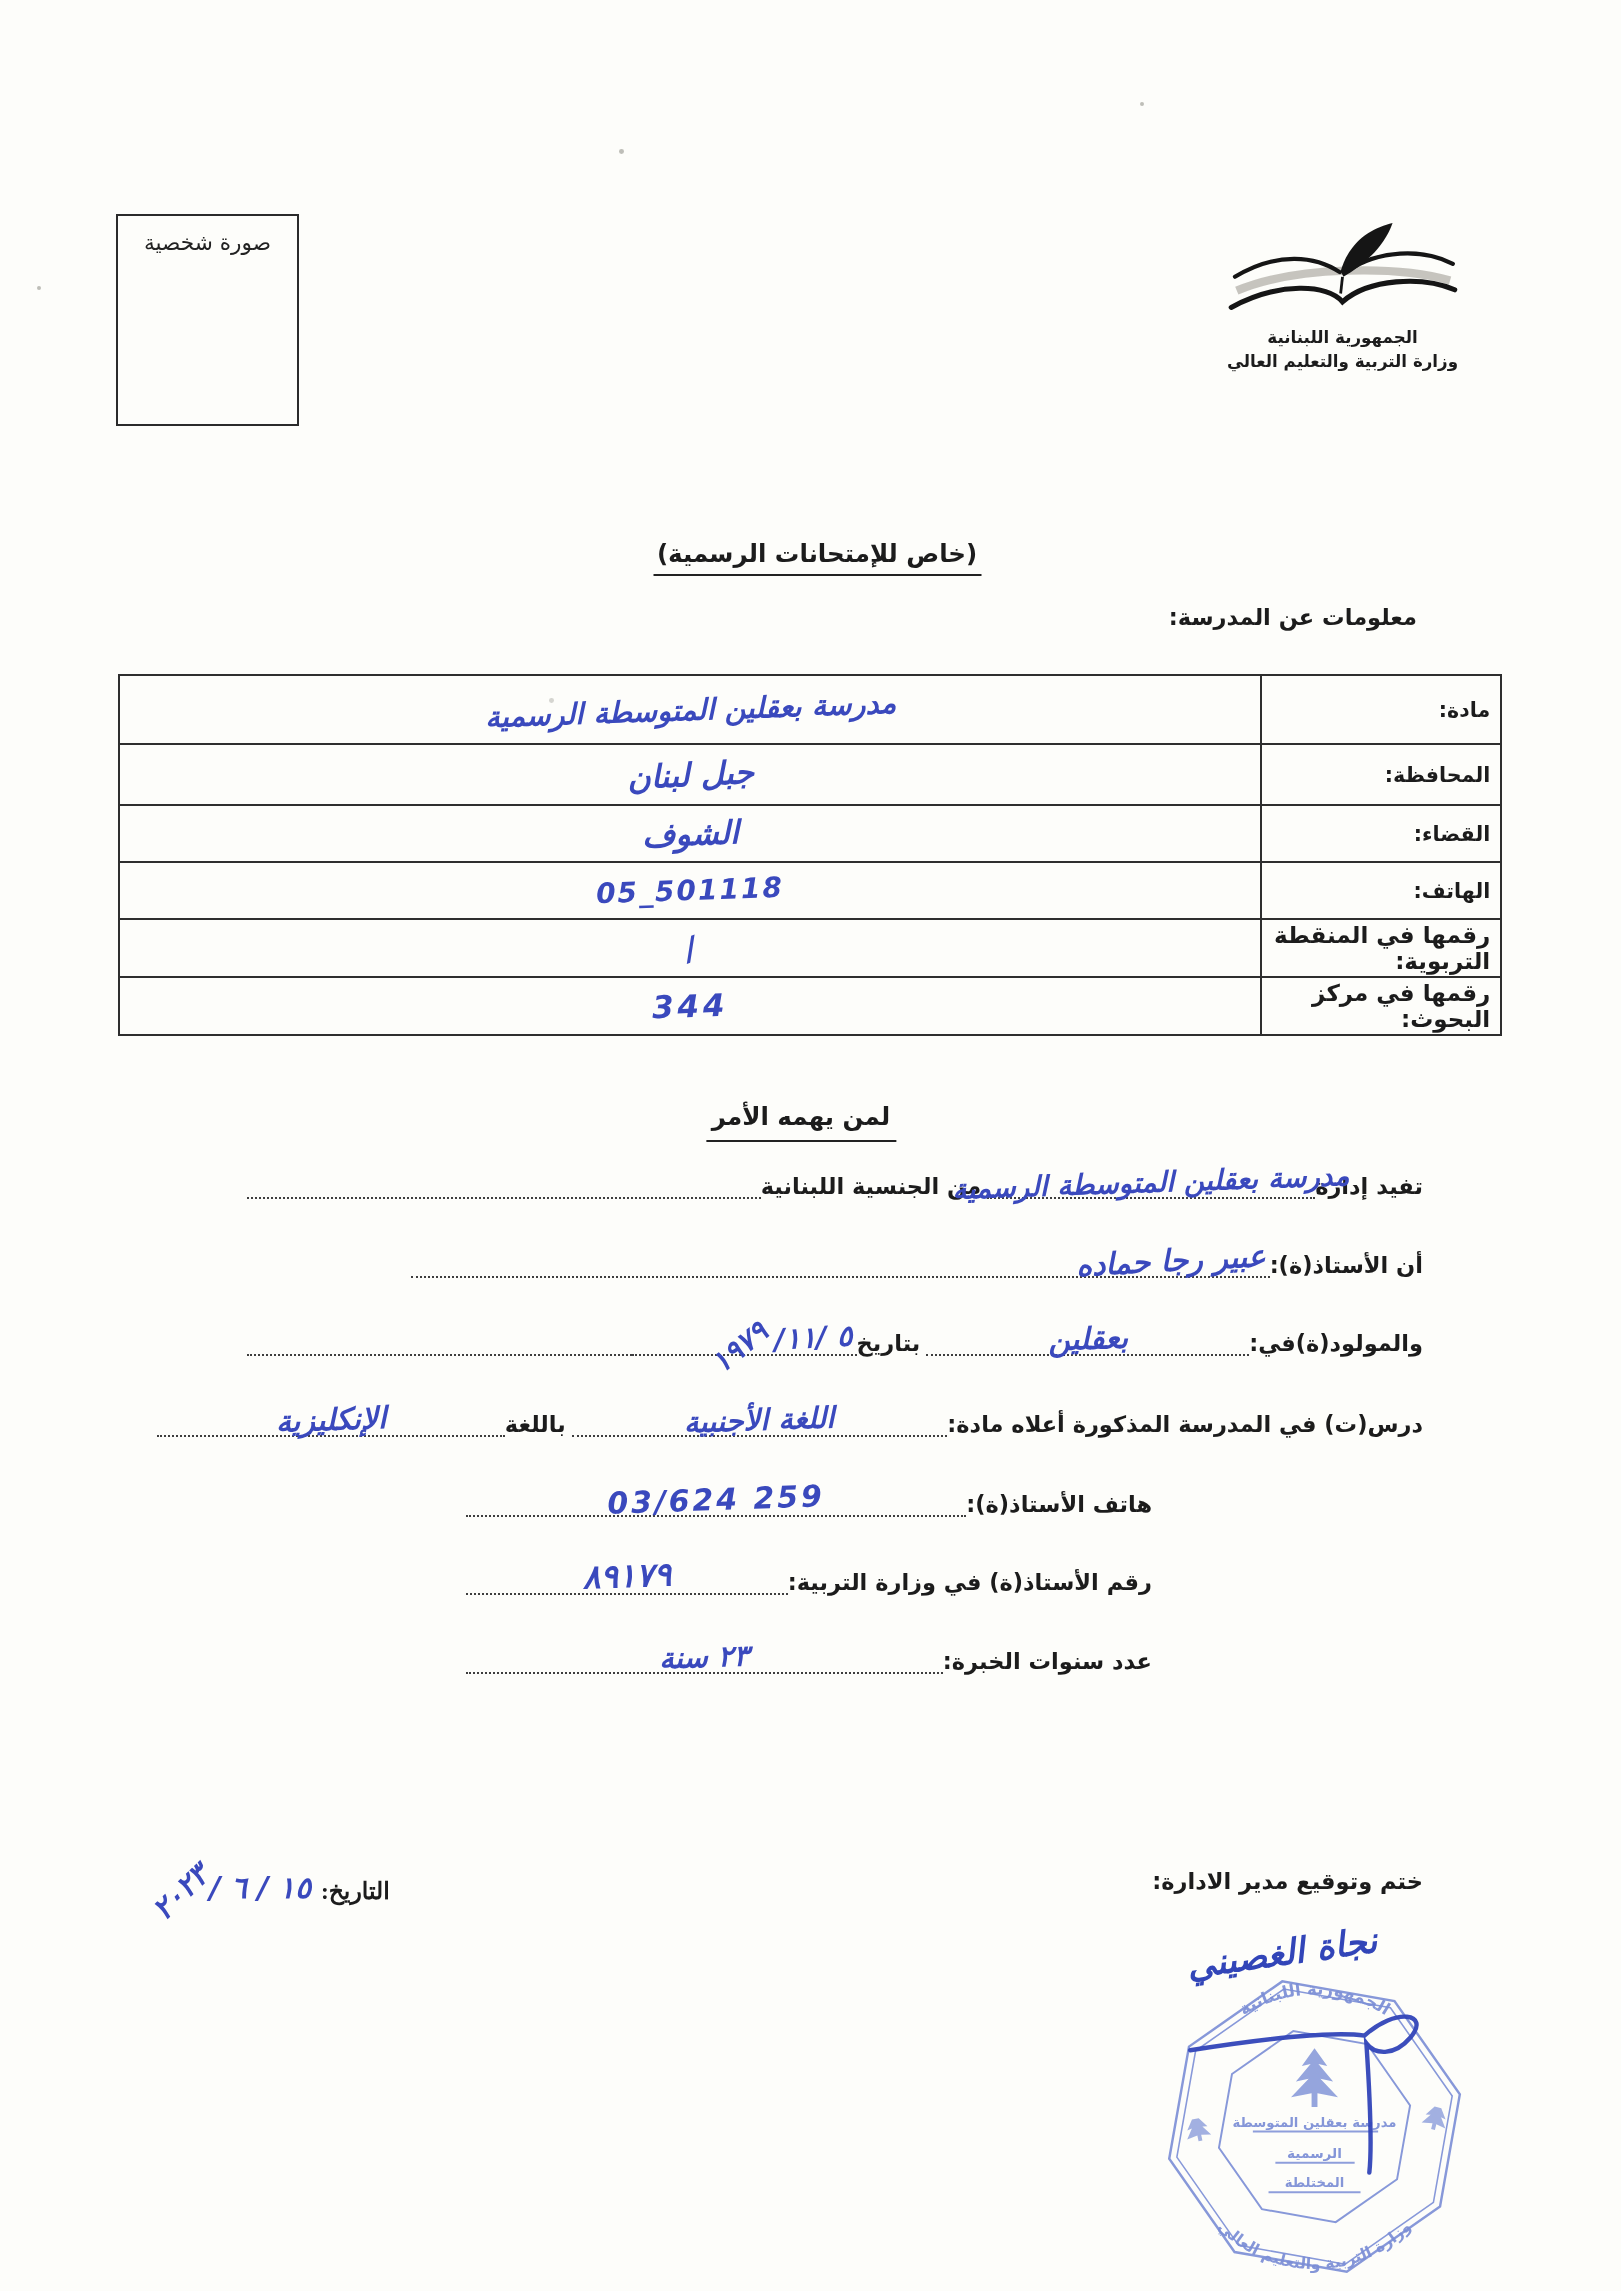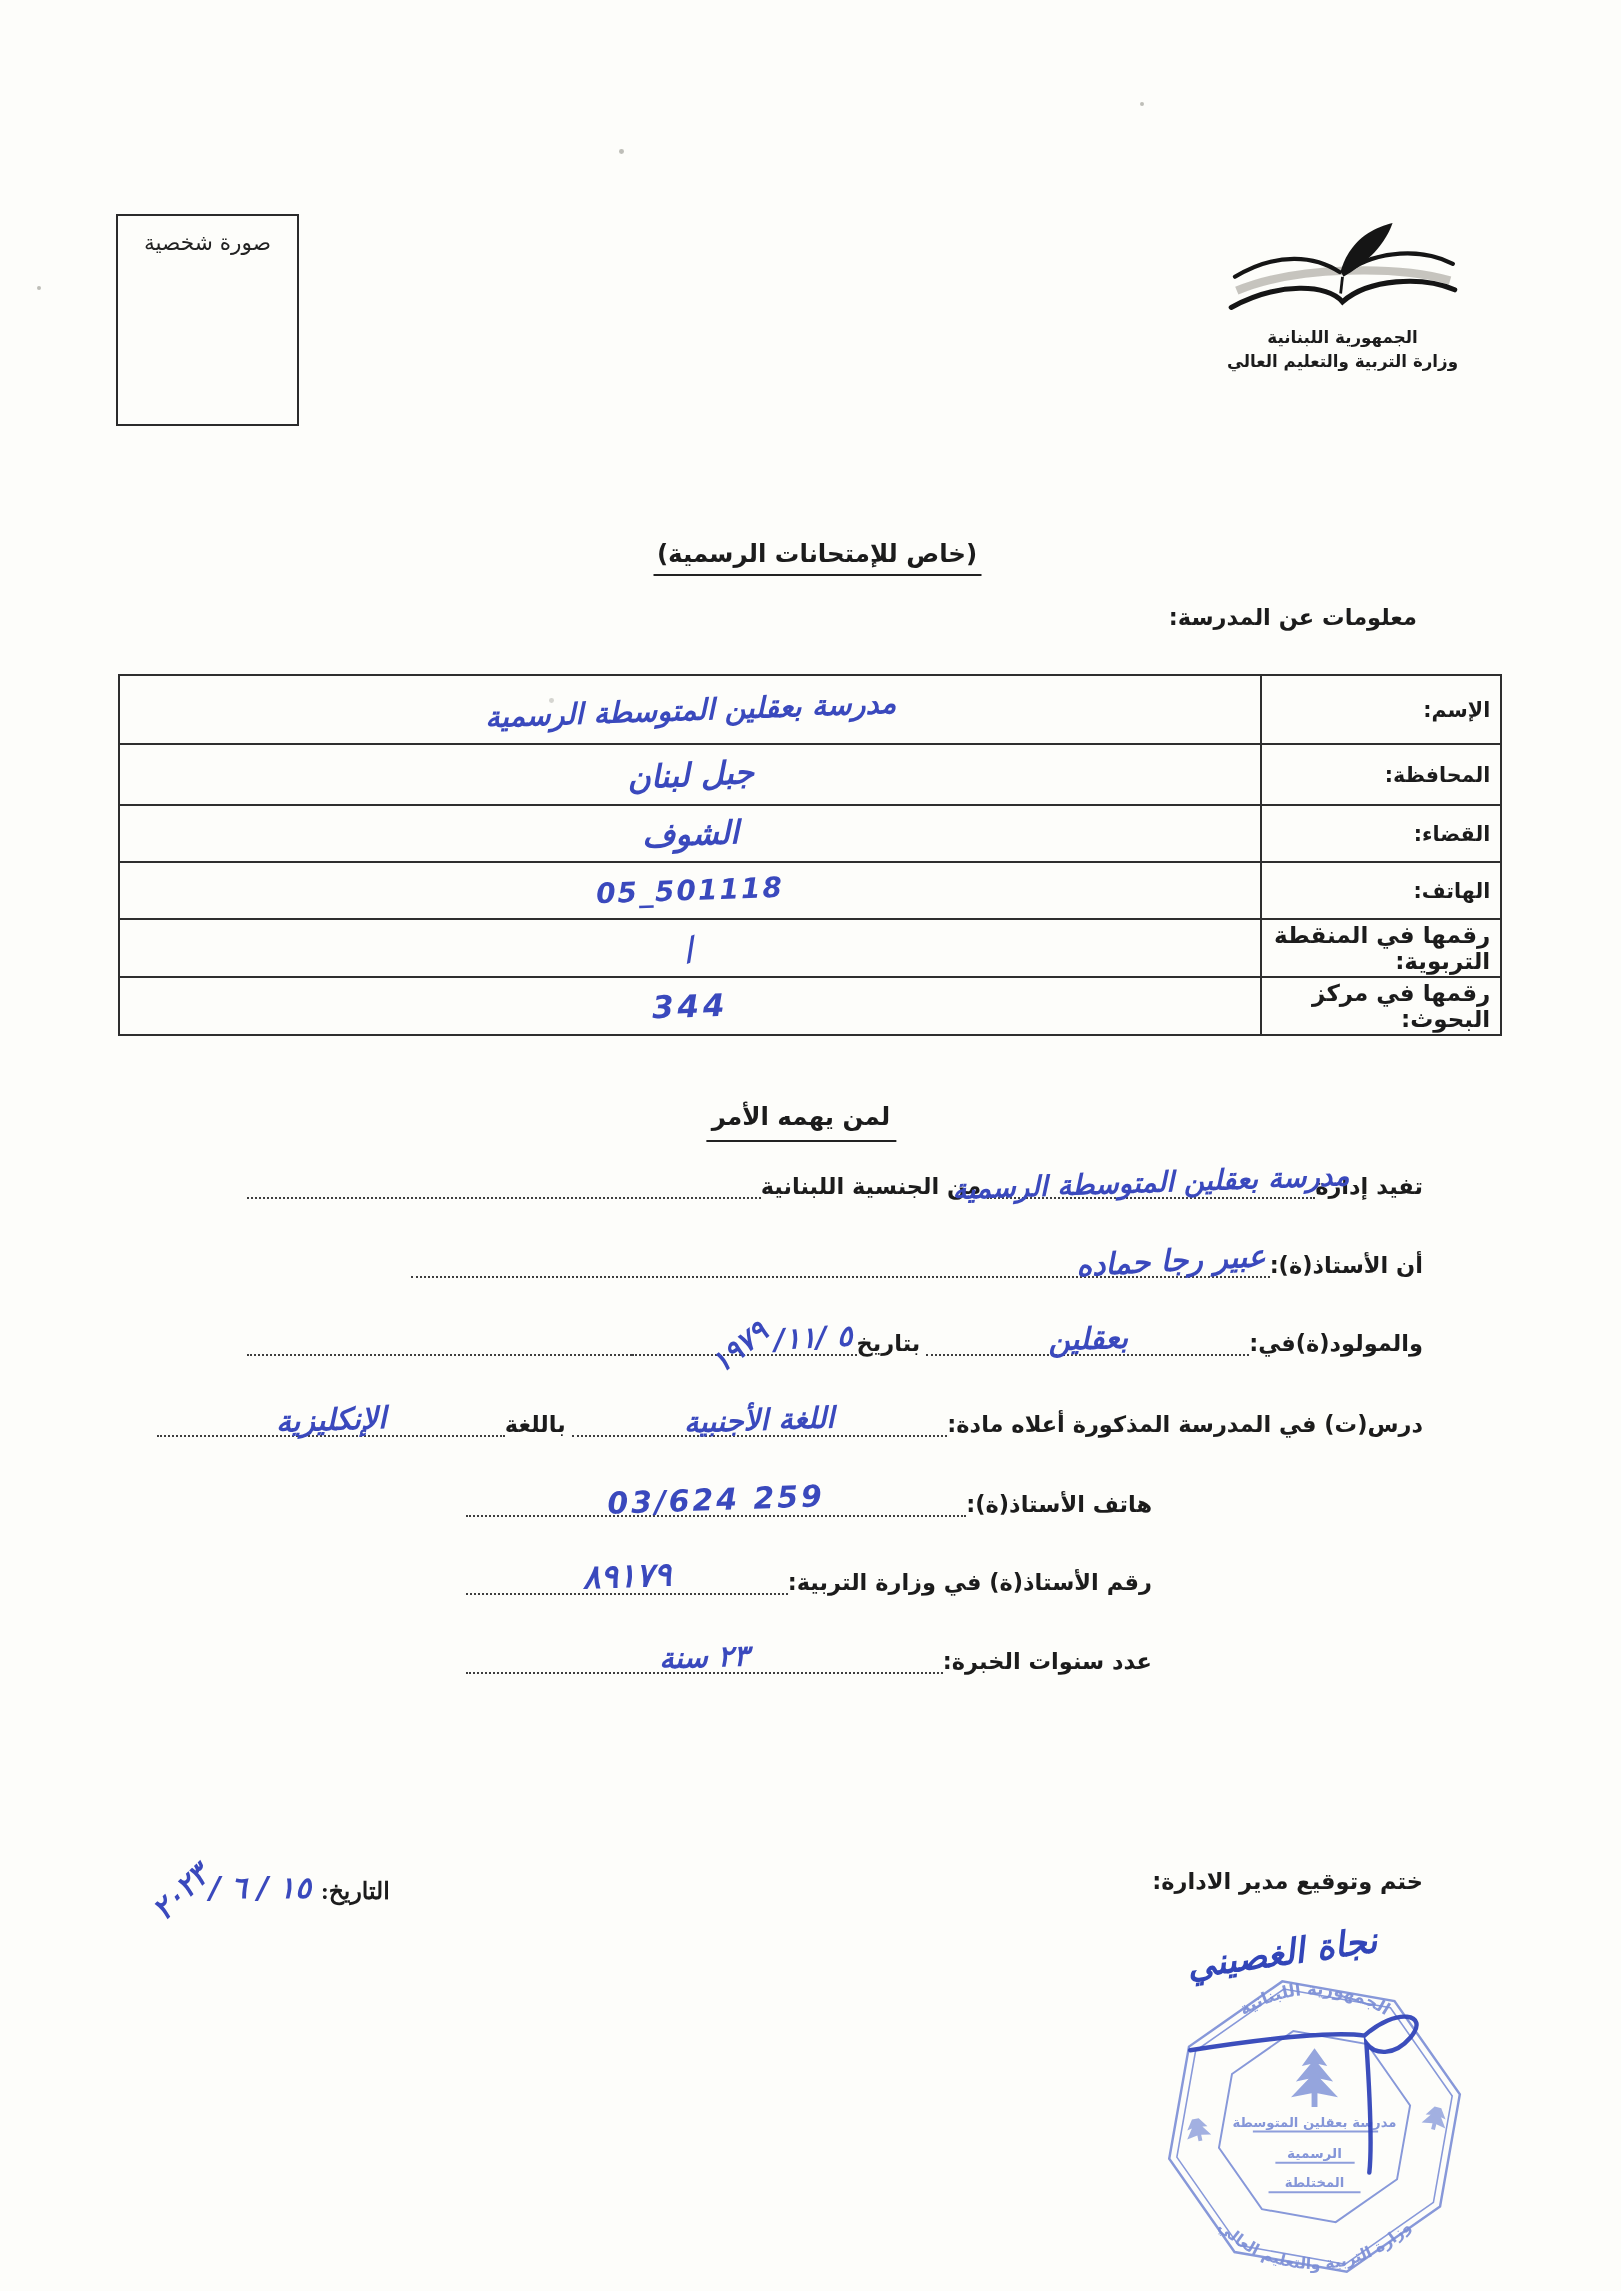--- a/index.html
+++ b/index.html
@@ -111,21 +111,21 @@
     <div class="t2">وزارة التربية والتعليم العالي</div>
   </div>
 
   <div class="doc-subtitle">(خاص للإمتحانات الرسمية)</div>
 
   <div class="section-heading">معلومات عن المدرسة:</div>
 
   <table class="school">
     <tbody>
         <tr style="height:69px;">
-      <td class="flabel">الإسم:</td>
+      <td class="flabel">مادة:</td>
       <td class="fvalue">
         <span class="hw r2" style="font-size:29px;">مدرسة بعقلين المتوسطة الرسمية</span>
       </td>
     </tr>
     <tr style="height:61px;">
       <td class="flabel">المحافظة:</td>
       <td class="fvalue">
         <span class="hw r3" style="font-size:32px;">جبل لبنان</span>
       </td>
     </tr>

